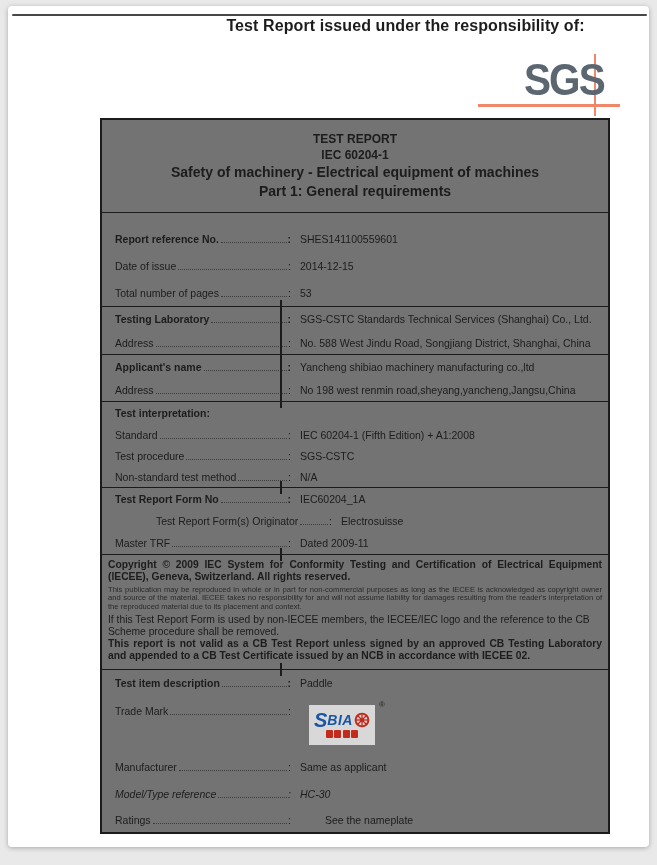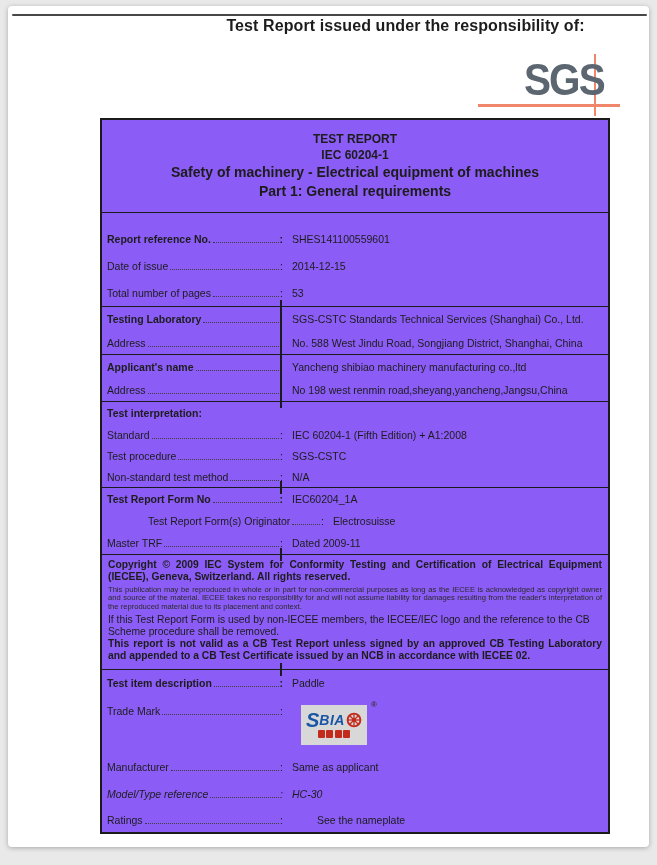--- a/index.html
+++ b/index.html
@@ -29,32 +29,32 @@
     position:absolute; right:24px; top:2px;
     font-size:44px; line-height:40px; font-weight:bold; letter-spacing:-2px;
     transform:scaleX(.92); transform-origin:right center;
   }
   .sgs-hline { position:absolute; left:0; right:8px; top:46px; height:2.5px; }
   .sgs-vline { position:absolute; right:32px; top:-4px; width:2.5px; height:62px; }
 
   
   .report-table {
     position:absolute; left:92px; top:112px; width:510px;
-    border:2px solid #1b1b1b; box-sizing:border-box; background:#8b5cf6;
+    border:2px solid #1b1b1b; box-sizing:border-box; background:#737373;
   }
   .section { position:relative; }
   .section + .section { border-top:1.5px solid #1b1b1b; }
   .section.divided::after { content:""; position:absolute; left:178px; top:0; bottom:0; width:1.5px; background:#1b1b1b; }
   .section.tick::before { content:""; position:absolute; left:178px; top:-7px; width:1.5px; height:13px; background:#1b1b1b; z-index:2; }
 
   .section.title-sec { text-align:center; padding:11px 4px 12px; }
   .title-line { font-weight:bold; font-size:12px; line-height:16px; }
   .title-line.big { font-size:14px; line-height:18.5px; }
 
-  .row { display:flex; align-items:center; padding-left:5px; box-sizing:border-box; }
+  .row { display:flex; align-items:center; padding-left:13px; box-sizing:border-box; }
   .cell-label { flex:0 0 176px; width:176px; display:flex; align-items:flex-end; font-size:10.5px; overflow:hidden; }
   .lab { white-space:nowrap; }
   .b { font-weight:bold; }
   .leader { flex:1 1 auto; min-width:6px; border-bottom:1.6px dotted #3c3c3c; margin:0 1px 2px 2px; }
   .colon { margin-bottom:0; }
   .cell-value { flex:1 1 auto; font-size:10.5px; padding-left:9px; }
 
   .tm-row .cell-label { align-self:flex-start; padding-top:9px; }
 
   .section.paras { padding:4px 6px 6px 6px; }

